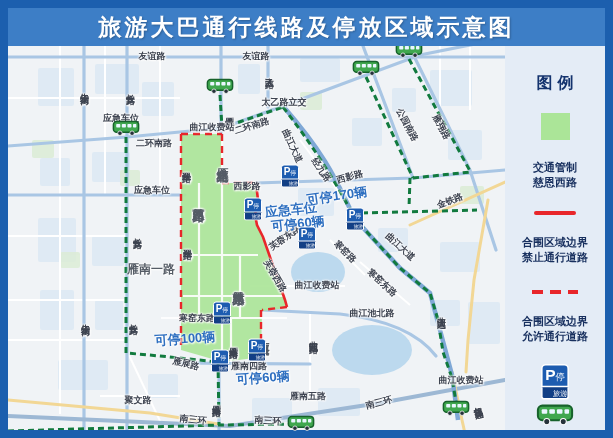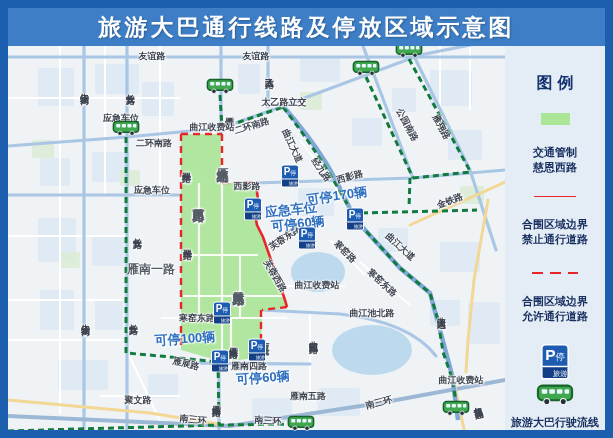--- a/index.html
+++ b/index.html
@@ -389,17 +389,14 @@
       <svg width="38" height="23" viewBox="0 0 30 18">
         <rect x="1.5" y="2" width="27" height="11.5" rx="3.5" fill="#3fa74e" stroke="#17622b" stroke-width="1.6"></rect>
         <rect x="4.5" y="4.8" width="4.4" height="3.6" rx="0.8" fill="#eaf6ff"></rect>
         <rect x="10.5" y="4.8" width="4.4" height="3.6" rx="0.8" fill="#eaf6ff"></rect>
         <rect x="16.5" y="4.8" width="4.4" height="3.6" rx="0.8" fill="#eaf6ff"></rect>
         <rect x="22.5" y="4.8" width="3.6" height="3.6" rx="0.8" fill="#eaf6ff"></rect>
         <circle cx="8.5" cy="14.6" r="2.4" fill="#26323a" stroke="#fff" stroke-width="0.8"></circle>
         <circle cx="21.5" cy="14.6" r="2.4" fill="#26323a" stroke="#fff" stroke-width="0.8"></circle>
       </svg>
     </div>
-    <div class="ltext" style="margin-top:5px">
-      <div>旅游大巴行驶流线</div>
-    </div>
   </div>
 </div>
 
 </body></html>

